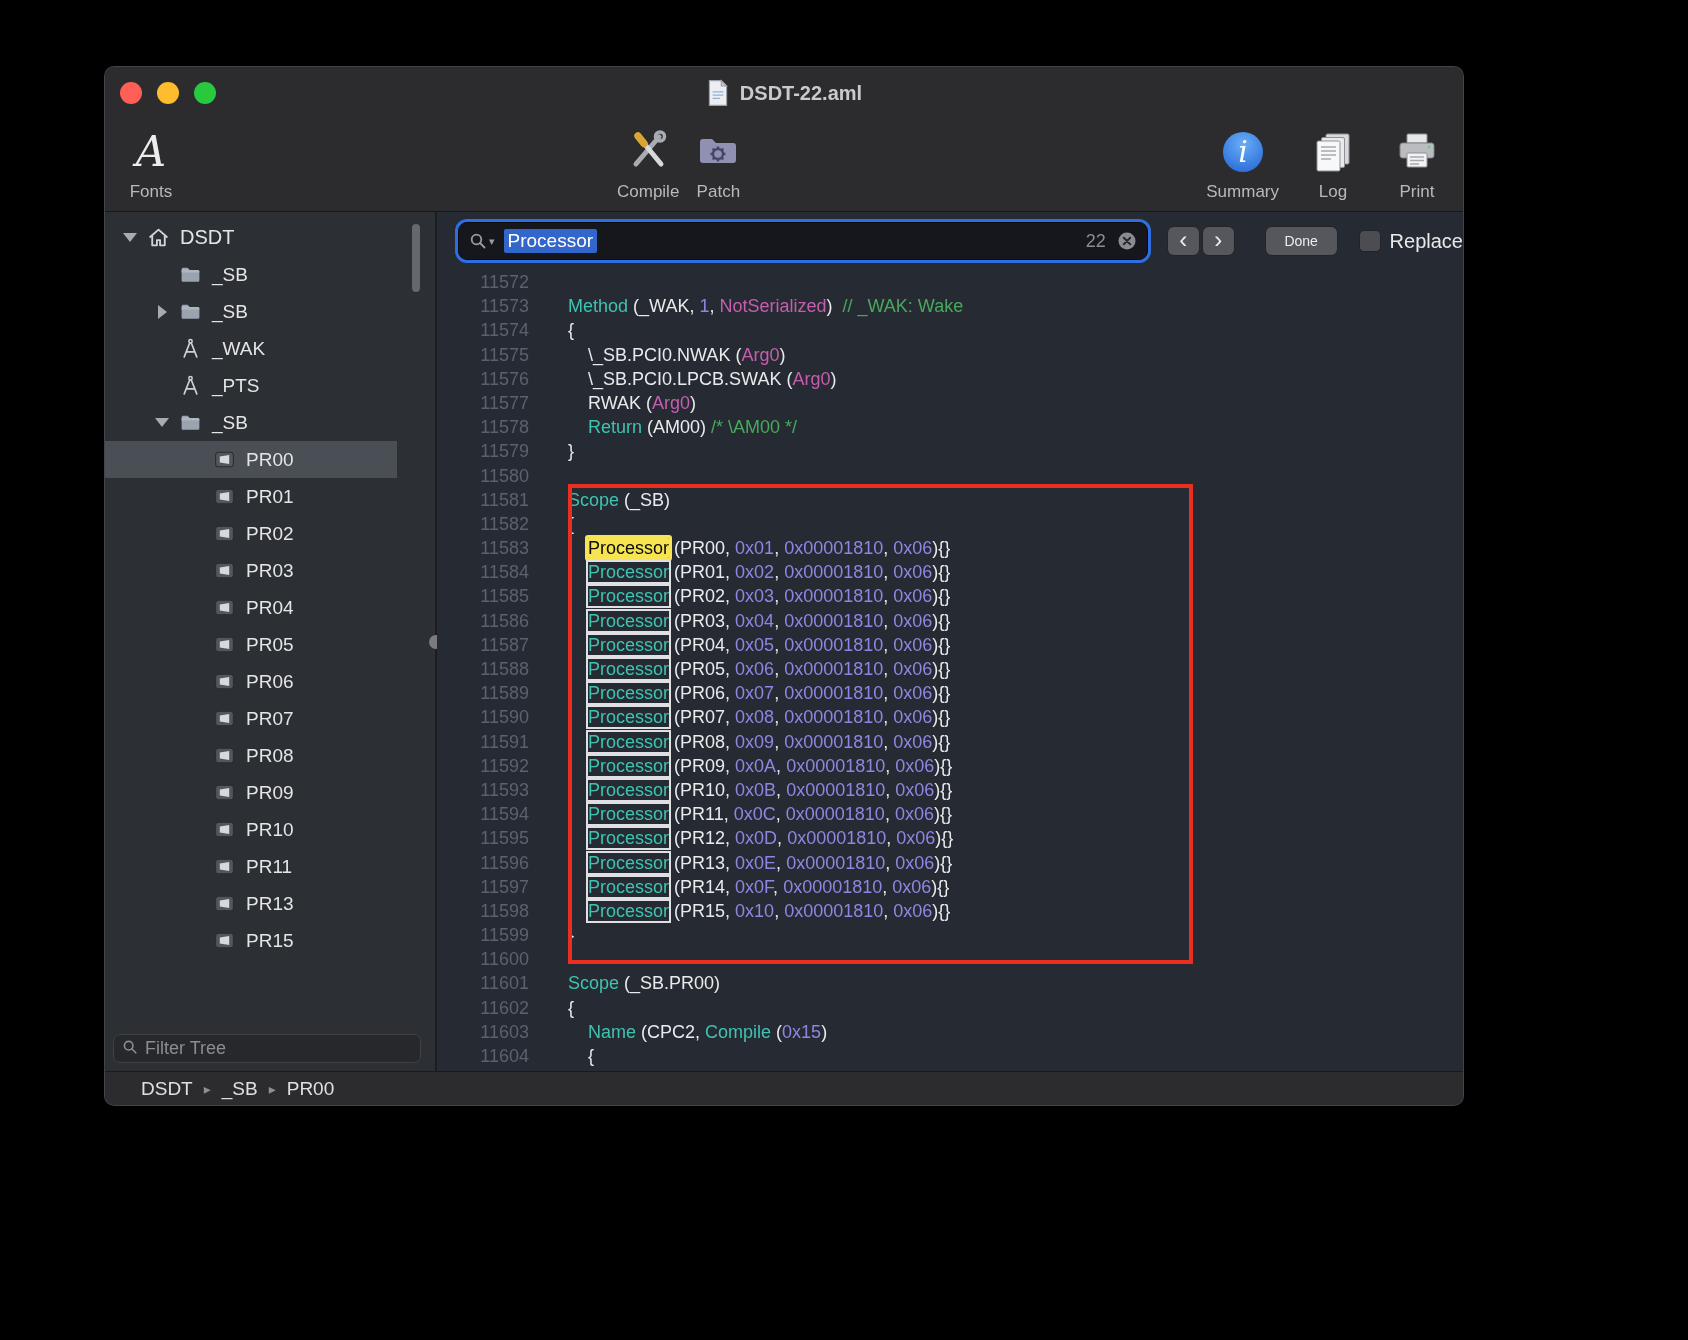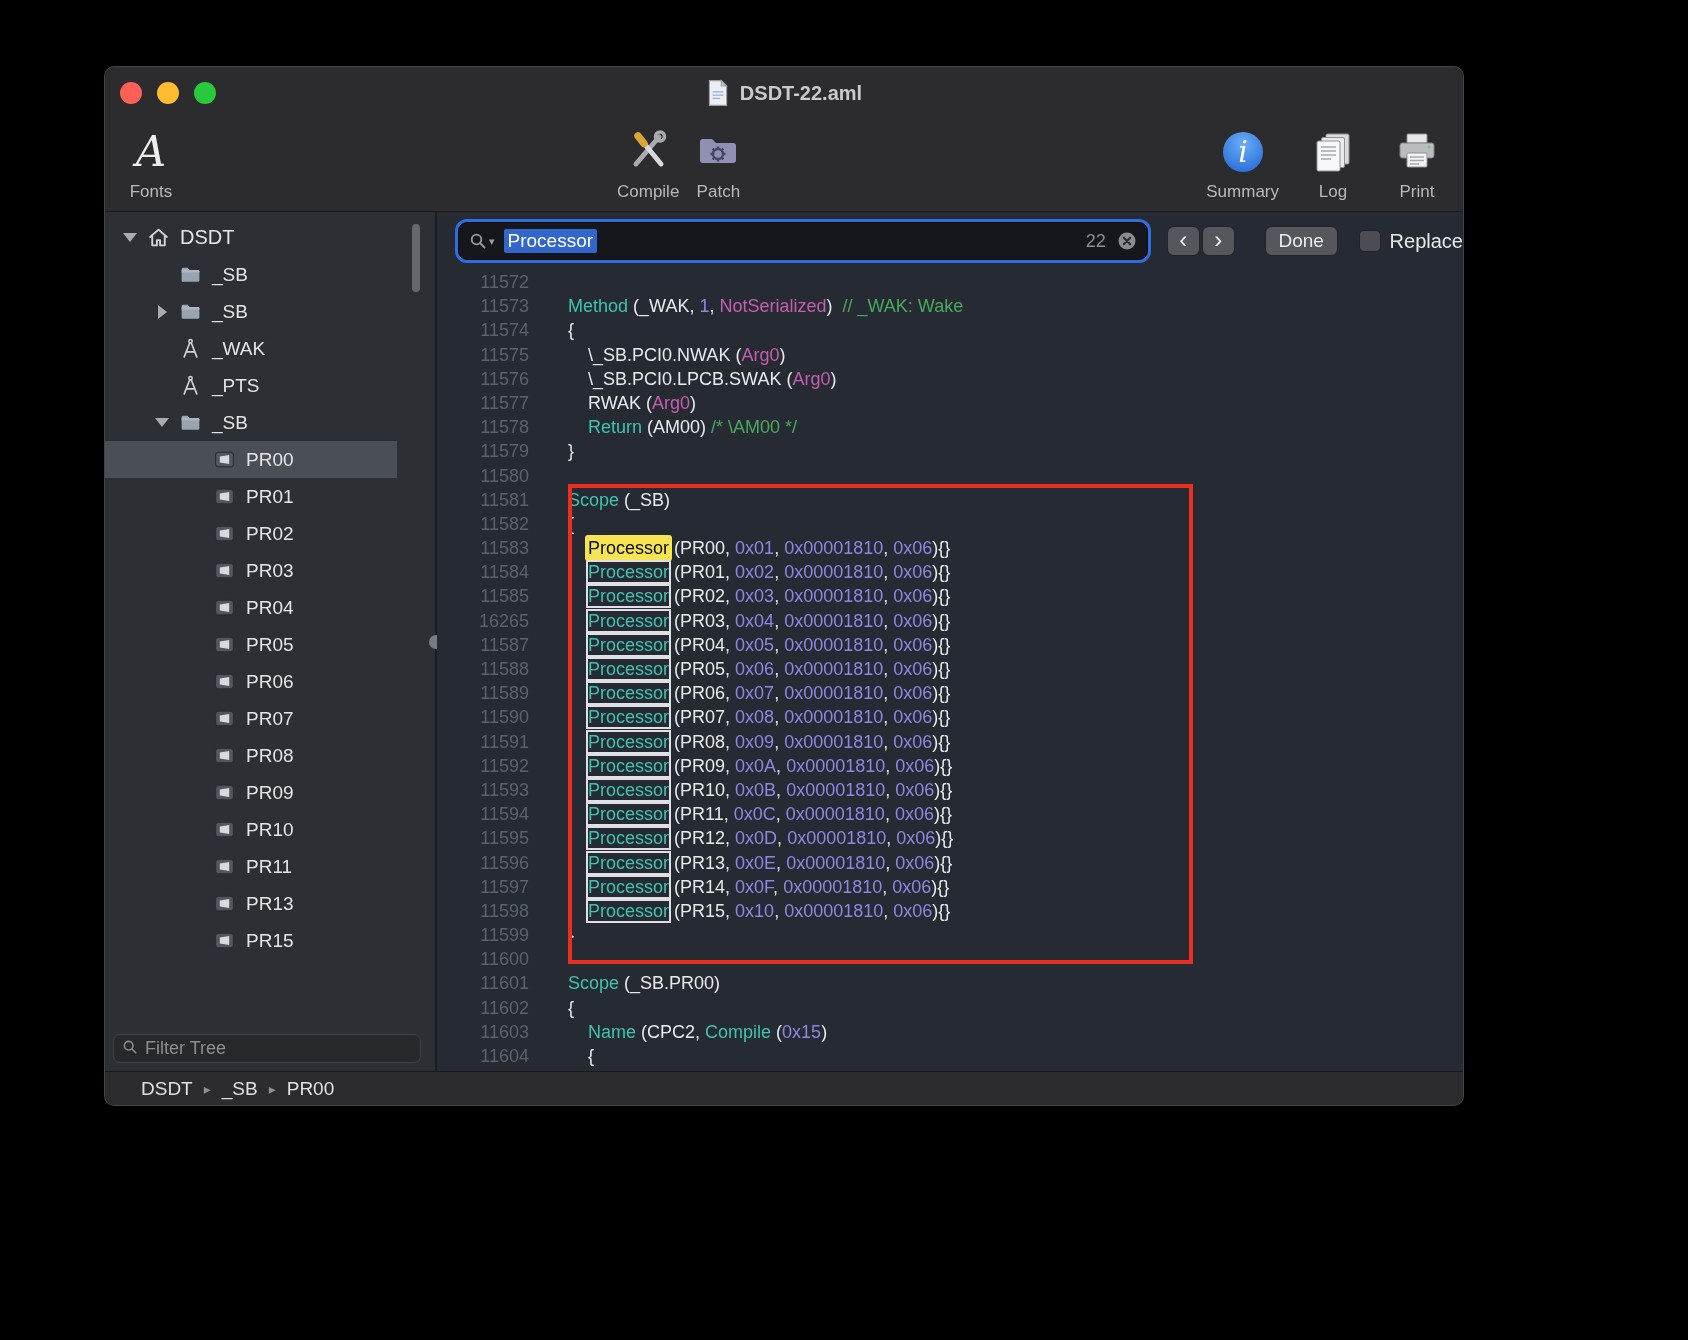--- a/index.html
+++ b/index.html
@@ -60,21 +60,21 @@
   .chev{font-size:11px;color:#9a9ca1}
   .find-query{font-size:19px;color:#fff;background:#3266cb;padding:1px 4px;border-radius:2px;margin-left:4px}
   .fspacer{flex:1}
   .find-count{color:#8b8d92;font-size:18px;margin-right:6px}
   .find-clear{display:flex;align-items:center}
   .find-clear svg{width:20px;height:20px}
   .seg{display:flex;gap:2px;margin-left:19px}
   .seg-btn,.done-btn{background:#55575c;border:1px solid #232428;color:#eceded;border-radius:7px;height:30px;
     display:flex;align-items:center;justify-content:center;font-family:"Liberation Sans",sans-serif;cursor:default}
   .seg-btn{width:33px;font-size:24px;line-height:1;padding-bottom:3px}
-  .done-btn{width:74px;margin-left:30px;font-size:19px}
+  .done-btn{width:74px;margin-left:30px;font-size:14px}
   .replace{margin-left:21px;display:flex;align-items:center;gap:9px}
   .checkbox{width:22px;height:22px;border-radius:5px;background:#4b4d52;border:1px solid #222327;display:inline-block}
   .replace-label{font-size:20px;color:#e8e9ea}
   .code{position:absolute;top:58px;left:0;right:0;bottom:0;font-family:Liberation Sans, sans-serif;font-size:18px;overflow:hidden}
   .code-line{display:flex;height:24.2px;line-height:24.2px;white-space:pre}
   .ln{width:92px;flex:0 0 auto;text-align:right;color:#5b626c}
   .ct{margin-left:19px}
   .tk-pl{color:#e9eaec}
   .tk-kw{color:var(--kw,#3ec3b1)}
   .tk-arg{color:var(--arg,#c65daf)}
@@ -446,21 +446,21 @@
             <div class="code-line"><span class="ln">11576</span><span class="ct"><span class="tk-pl">        \_SB.PCI0.LPCB.SWAK (</span><span class="tk-arg">Arg0</span><span class="tk-pl">)</span></span></div>
             <div class="code-line"><span class="ln">11577</span><span class="ct"><span class="tk-pl">        RWAK (</span><span class="tk-arg">Arg0</span><span class="tk-pl">)</span></span></div>
             <div class="code-line"><span class="ln">11578</span><span class="ct"><span class="tk-pl">        </span><span class="tk-kw">Return</span><span class="tk-pl"> (AM00) </span><span class="tk-cm">/* \AM00 */</span></span></div>
             <div class="code-line"><span class="ln">11579</span><span class="ct"><span class="tk-pl">    }</span></span></div>
             <div class="code-line"><span class="ln">11580</span><span class="ct"></span></div>
             <div class="code-line"><span class="ln">11581</span><span class="ct"><span class="tk-pl">    </span><span class="tk-kw">Scope</span><span class="tk-pl"> (_SB)</span></span></div>
             <div class="code-line"><span class="ln">11582</span><span class="ct"><span class="tk-pl">    {</span></span></div>
             <div class="code-line"><span class="ln">11583</span><span class="ct"><span class="tk-pl">        </span><span class="tk-cur">Processor</span><span class="tk-pl"> (PR00, </span><span class="tk-num">0x01</span><span class="tk-pl">, </span><span class="tk-num">0x00001810</span><span class="tk-pl">, </span><span class="tk-num">0x06</span><span class="tk-pl">){}</span></span></div>
             <div class="code-line"><span class="ln">11584</span><span class="ct"><span class="tk-pl">        </span><span class="tk-mat">Processor</span><span class="tk-pl"> (PR01, </span><span class="tk-num">0x02</span><span class="tk-pl">, </span><span class="tk-num">0x00001810</span><span class="tk-pl">, </span><span class="tk-num">0x06</span><span class="tk-pl">){}</span></span></div>
             <div class="code-line"><span class="ln">11585</span><span class="ct"><span class="tk-pl">        </span><span class="tk-mat">Processor</span><span class="tk-pl"> (PR02, </span><span class="tk-num">0x03</span><span class="tk-pl">, </span><span class="tk-num">0x00001810</span><span class="tk-pl">, </span><span class="tk-num">0x06</span><span class="tk-pl">){}</span></span></div>
-            <div class="code-line"><span class="ln">16265</span><span class="ct"><span class="tk-pl">        </span><span class="tk-mat">Processor</span><span class="tk-pl"> (PR03, </span><span class="tk-num">0x04</span><span class="tk-pl">, </span><span class="tk-num">0x00001810</span><span class="tk-pl">, </span><span class="tk-num">0x06</span><span class="tk-pl">){}</span></span></div>
+            <div class="code-line"><span class="ln">11586</span><span class="ct"><span class="tk-pl">        </span><span class="tk-mat">Processor</span><span class="tk-pl"> (PR03, </span><span class="tk-num">0x04</span><span class="tk-pl">, </span><span class="tk-num">0x00001810</span><span class="tk-pl">, </span><span class="tk-num">0x06</span><span class="tk-pl">){}</span></span></div>
             <div class="code-line"><span class="ln">11587</span><span class="ct"><span class="tk-pl">        </span><span class="tk-mat">Processor</span><span class="tk-pl"> (PR04, </span><span class="tk-num">0x05</span><span class="tk-pl">, </span><span class="tk-num">0x00001810</span><span class="tk-pl">, </span><span class="tk-num">0x06</span><span class="tk-pl">){}</span></span></div>
             <div class="code-line"><span class="ln">11588</span><span class="ct"><span class="tk-pl">        </span><span class="tk-mat">Processor</span><span class="tk-pl"> (PR05, </span><span class="tk-num">0x06</span><span class="tk-pl">, </span><span class="tk-num">0x00001810</span><span class="tk-pl">, </span><span class="tk-num">0x06</span><span class="tk-pl">){}</span></span></div>
             <div class="code-line"><span class="ln">11589</span><span class="ct"><span class="tk-pl">        </span><span class="tk-mat">Processor</span><span class="tk-pl"> (PR06, </span><span class="tk-num">0x07</span><span class="tk-pl">, </span><span class="tk-num">0x00001810</span><span class="tk-pl">, </span><span class="tk-num">0x06</span><span class="tk-pl">){}</span></span></div>
             <div class="code-line"><span class="ln">11590</span><span class="ct"><span class="tk-pl">        </span><span class="tk-mat">Processor</span><span class="tk-pl"> (PR07, </span><span class="tk-num">0x08</span><span class="tk-pl">, </span><span class="tk-num">0x00001810</span><span class="tk-pl">, </span><span class="tk-num">0x06</span><span class="tk-pl">){}</span></span></div>
             <div class="code-line"><span class="ln">11591</span><span class="ct"><span class="tk-pl">        </span><span class="tk-mat">Processor</span><span class="tk-pl"> (PR08, </span><span class="tk-num">0x09</span><span class="tk-pl">, </span><span class="tk-num">0x00001810</span><span class="tk-pl">, </span><span class="tk-num">0x06</span><span class="tk-pl">){}</span></span></div>
             <div class="code-line"><span class="ln">11592</span><span class="ct"><span class="tk-pl">        </span><span class="tk-mat">Processor</span><span class="tk-pl"> (PR09, </span><span class="tk-num">0x0A</span><span class="tk-pl">, </span><span class="tk-num">0x00001810</span><span class="tk-pl">, </span><span class="tk-num">0x06</span><span class="tk-pl">){}</span></span></div>
             <div class="code-line"><span class="ln">11593</span><span class="ct"><span class="tk-pl">        </span><span class="tk-mat">Processor</span><span class="tk-pl"> (PR10, </span><span class="tk-num">0x0B</span><span class="tk-pl">, </span><span class="tk-num">0x00001810</span><span class="tk-pl">, </span><span class="tk-num">0x06</span><span class="tk-pl">){}</span></span></div>
             <div class="code-line"><span class="ln">11594</span><span class="ct"><span class="tk-pl">        </span><span class="tk-mat">Processor</span><span class="tk-pl"> (PR11, </span><span class="tk-num">0x0C</span><span class="tk-pl">, </span><span class="tk-num">0x00001810</span><span class="tk-pl">, </span><span class="tk-num">0x06</span><span class="tk-pl">){}</span></span></div>
             <div class="code-line"><span class="ln">11595</span><span class="ct"><span class="tk-pl">        </span><span class="tk-mat">Processor</span><span class="tk-pl"> (PR12, </span><span class="tk-num">0x0D</span><span class="tk-pl">, </span><span class="tk-num">0x00001810</span><span class="tk-pl">, </span><span class="tk-num">0x06</span><span class="tk-pl">){}</span></span></div>
             <div class="code-line"><span class="ln">11596</span><span class="ct"><span class="tk-pl">        </span><span class="tk-mat">Processor</span><span class="tk-pl"> (PR13, </span><span class="tk-num">0x0E</span><span class="tk-pl">, </span><span class="tk-num">0x00001810</span><span class="tk-pl">, </span><span class="tk-num">0x06</span><span class="tk-pl">){}</span></span></div>

